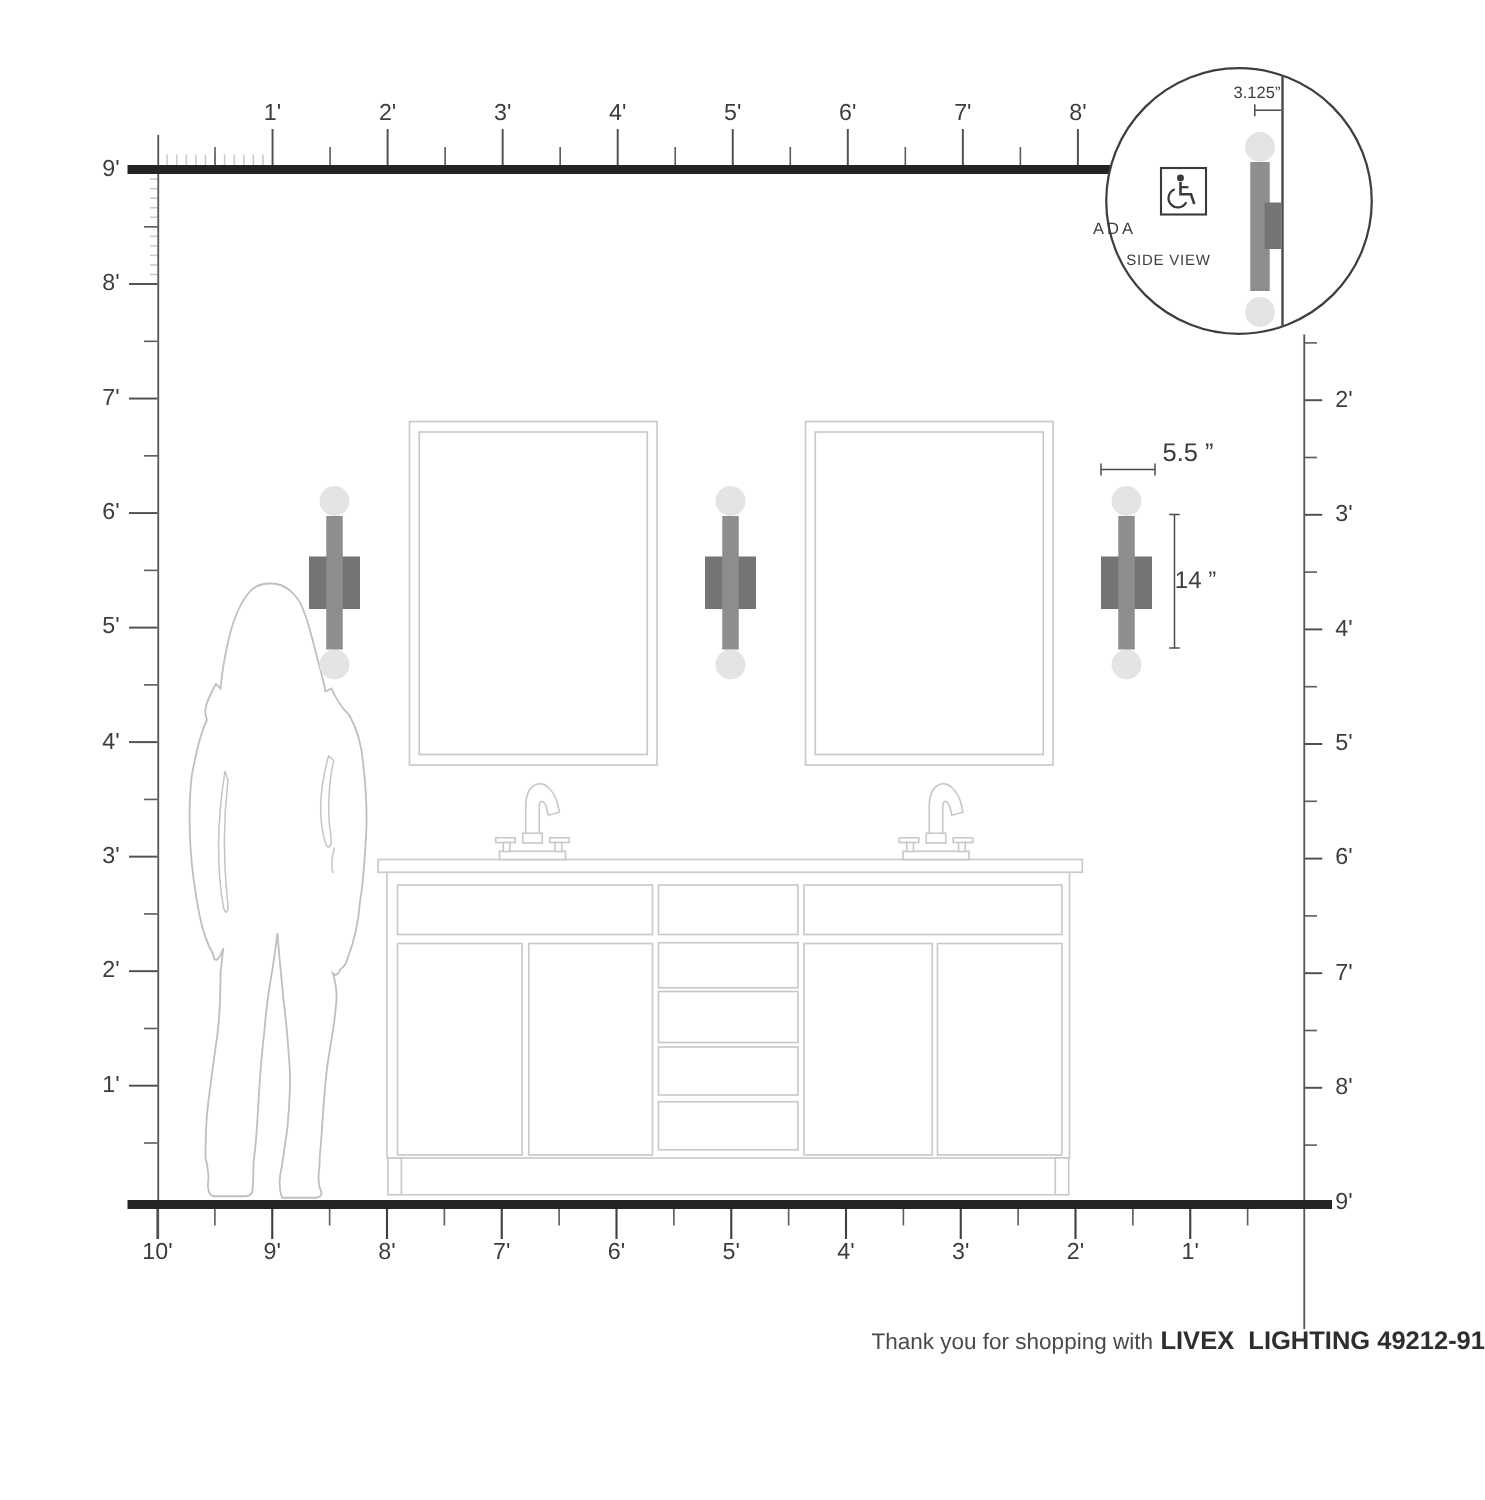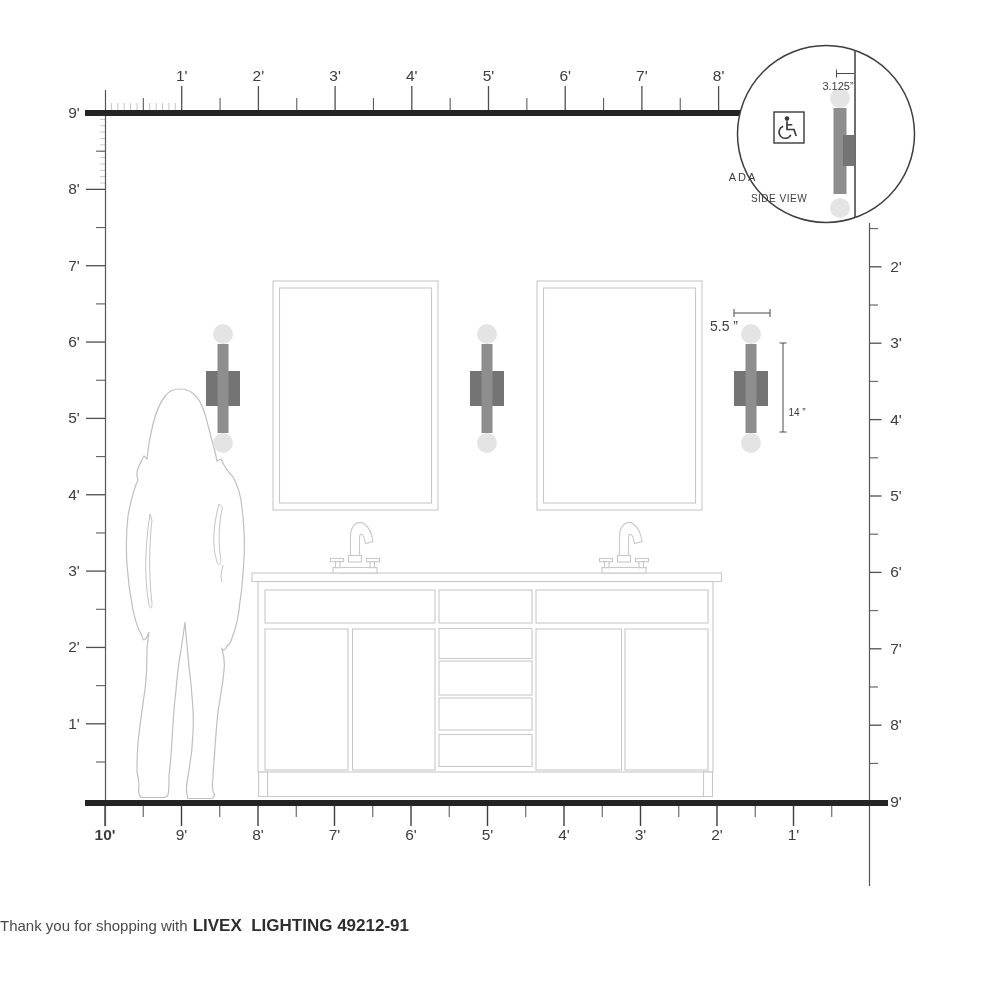--- a/index.html
+++ b/index.html
@@ -8,28 +8,28 @@
     font-family:"Liberation Sans", sans-serif;
   }
   svg{position:absolute;left:0;top:0;}
   .thin{stroke:#c9c9c9;stroke-width:1.1;fill:#ffffff;}
   .thin-line{stroke:#c9c9c9;stroke-width:1.1;fill:none;}
   .bulb{fill:#e4e4e4;}
   .plate{fill:#747474;}
   .bar{fill:#8e8e8e;}
   .person{stroke:#bfbfbf;stroke-width:1.2;fill:#ffffff;}
   .person-detail{stroke:#c4c4c4;stroke-width:1;fill:#ffffff;}
-  .lbl{position:absolute;transform:translate(-50%,-50%);color:#3d3d3d;white-space:nowrap;margin-top:24px;}
+  .lbl{position:absolute;transform:translate(-50%,-50%);color:#3d3d3d;white-space:nowrap;}
   .ruler-label{
     position:absolute;transform:translate(-50%,-50%);
     font-size:15.5px;color:#3d3d3d;white-space:nowrap;
   }
   .labels-layer{position:absolute;left:0;top:0;width:100%;height:100%;pointer-events:none;}
   .caption{
-    position:absolute;left:0;top:884px;width:100%;text-align:left;color:#4a4a4a;font-size:15px;margin-top:32px;
+    position:absolute;left:0;top:884px;width:100%;text-align:right;color:#4a4a4a;font-size:15px;
   }
   .caption .brand{font-weight:bold;font-size:17px;color:#2e2e2e;white-space:pre;margin-left:5px;}
 </style>
 </head>
 <body>
 
 <div id="stage">
 
   <svg width="990" height="1000" viewBox="0 0 990 1000">
 
@@ -283,34 +283,34 @@
       <span class="ruler-label" style="top: 266.8px; left: 896px;">2'</span>
       <span class="ruler-label" style="top: 343.2px; left: 896px;">3'</span>
       <span class="ruler-label" style="top: 419.6px; left: 896px;">4'</span>
       <span class="ruler-label" style="top: 496px; left: 896px;">5'</span>
       <span class="ruler-label" style="top: 572.4px; left: 896px;">6'</span>
       <span class="ruler-label" style="top: 648.8px; left: 896px;">7'</span>
       <span class="ruler-label" style="top: 725.2px; left: 896px;">8'</span>
       <span class="ruler-label" style="top: 801.6px; left: 896px;">9'</span>
     </div>
   <div class="labels-layer">
-      <span class="ruler-label" style="left: 105px; top: 835px; font-weight: bold;">10'</span>
+      <span class="ruler-label" style="left: 105px; top: 835px;">10'</span>
       <span class="ruler-label" style="left: 181.5px; top: 835px;">9'</span>
       <span class="ruler-label" style="left: 258px; top: 835px;">8'</span>
       <span class="ruler-label" style="left: 334.5px; top: 835px;">7'</span>
       <span class="ruler-label" style="left: 411px; top: 835px;">6'</span>
       <span class="ruler-label" style="left: 487.5px; top: 835px;">5'</span>
       <span class="ruler-label" style="left: 564px; top: 835px;">4'</span>
       <span class="ruler-label" style="left: 640.5px; top: 835px;">3'</span>
       <span class="ruler-label" style="left: 717px; top: 835px;">2'</span>
       <span class="ruler-label" style="left: 793.5px; top: 835px;">1'</span>
     </div>
 
   <div class="lbl" style="left:838px;top:62px;font-size:11px">3.125”</div>
   <div class="lbl" style="left:743px;top:152.5px;font-size:11px;letter-spacing:2px">ADA</div>
   <div class="lbl" style="left:779px;top:174px;font-size:10px;letter-spacing:0.5px">SIDE VIEW</div>
-  <div class="lbl" style="left:724px;top:302px;font-size:14px">5.5 ”</div>
-  <div class="lbl" style="left:797px;top:388px;font-size:10px">14 ”</div>
+  <div class="lbl" style="left:792px;top:302px;font-size:17px">5.5 ”</div>
+  <div class="lbl" style="left:797px;top:388px;font-size:16px">14 ”</div>
 
   <div class="caption">
     <span>Thank you for shopping with</span><span class="brand">LIVEX  LIGHTING 49212-91</span>
   </div>
 </div>
 
 </body></html>

